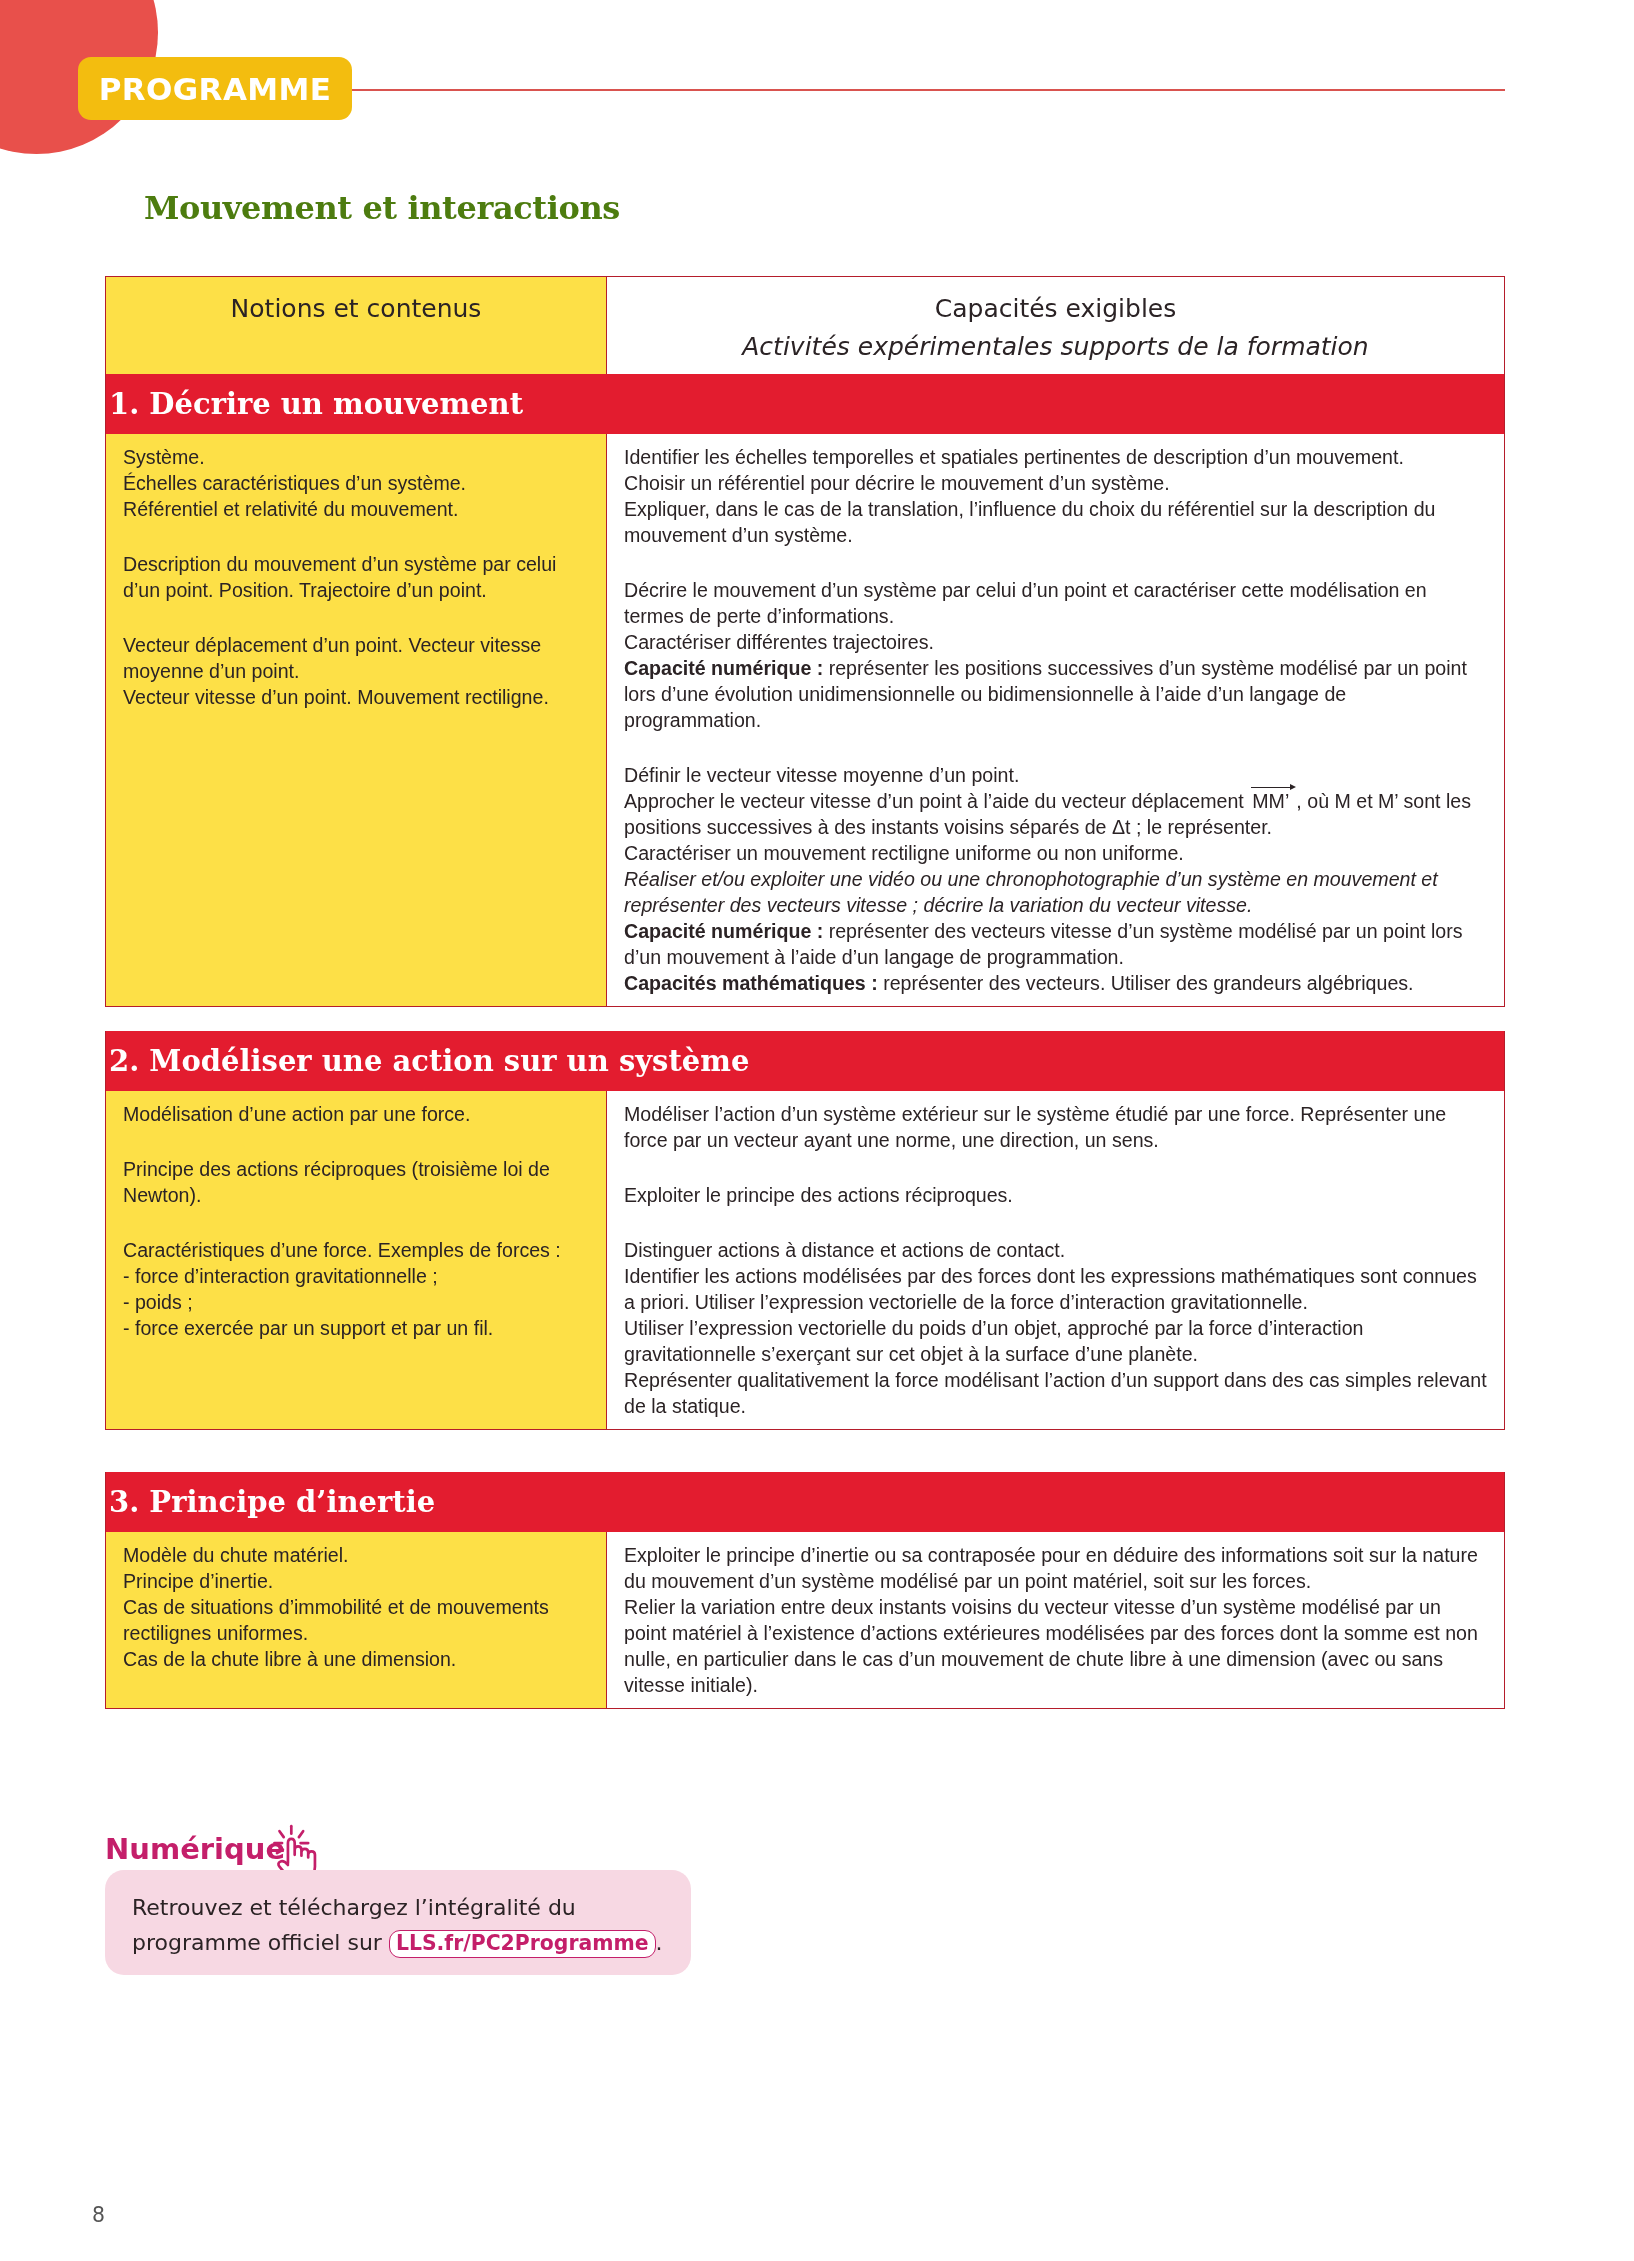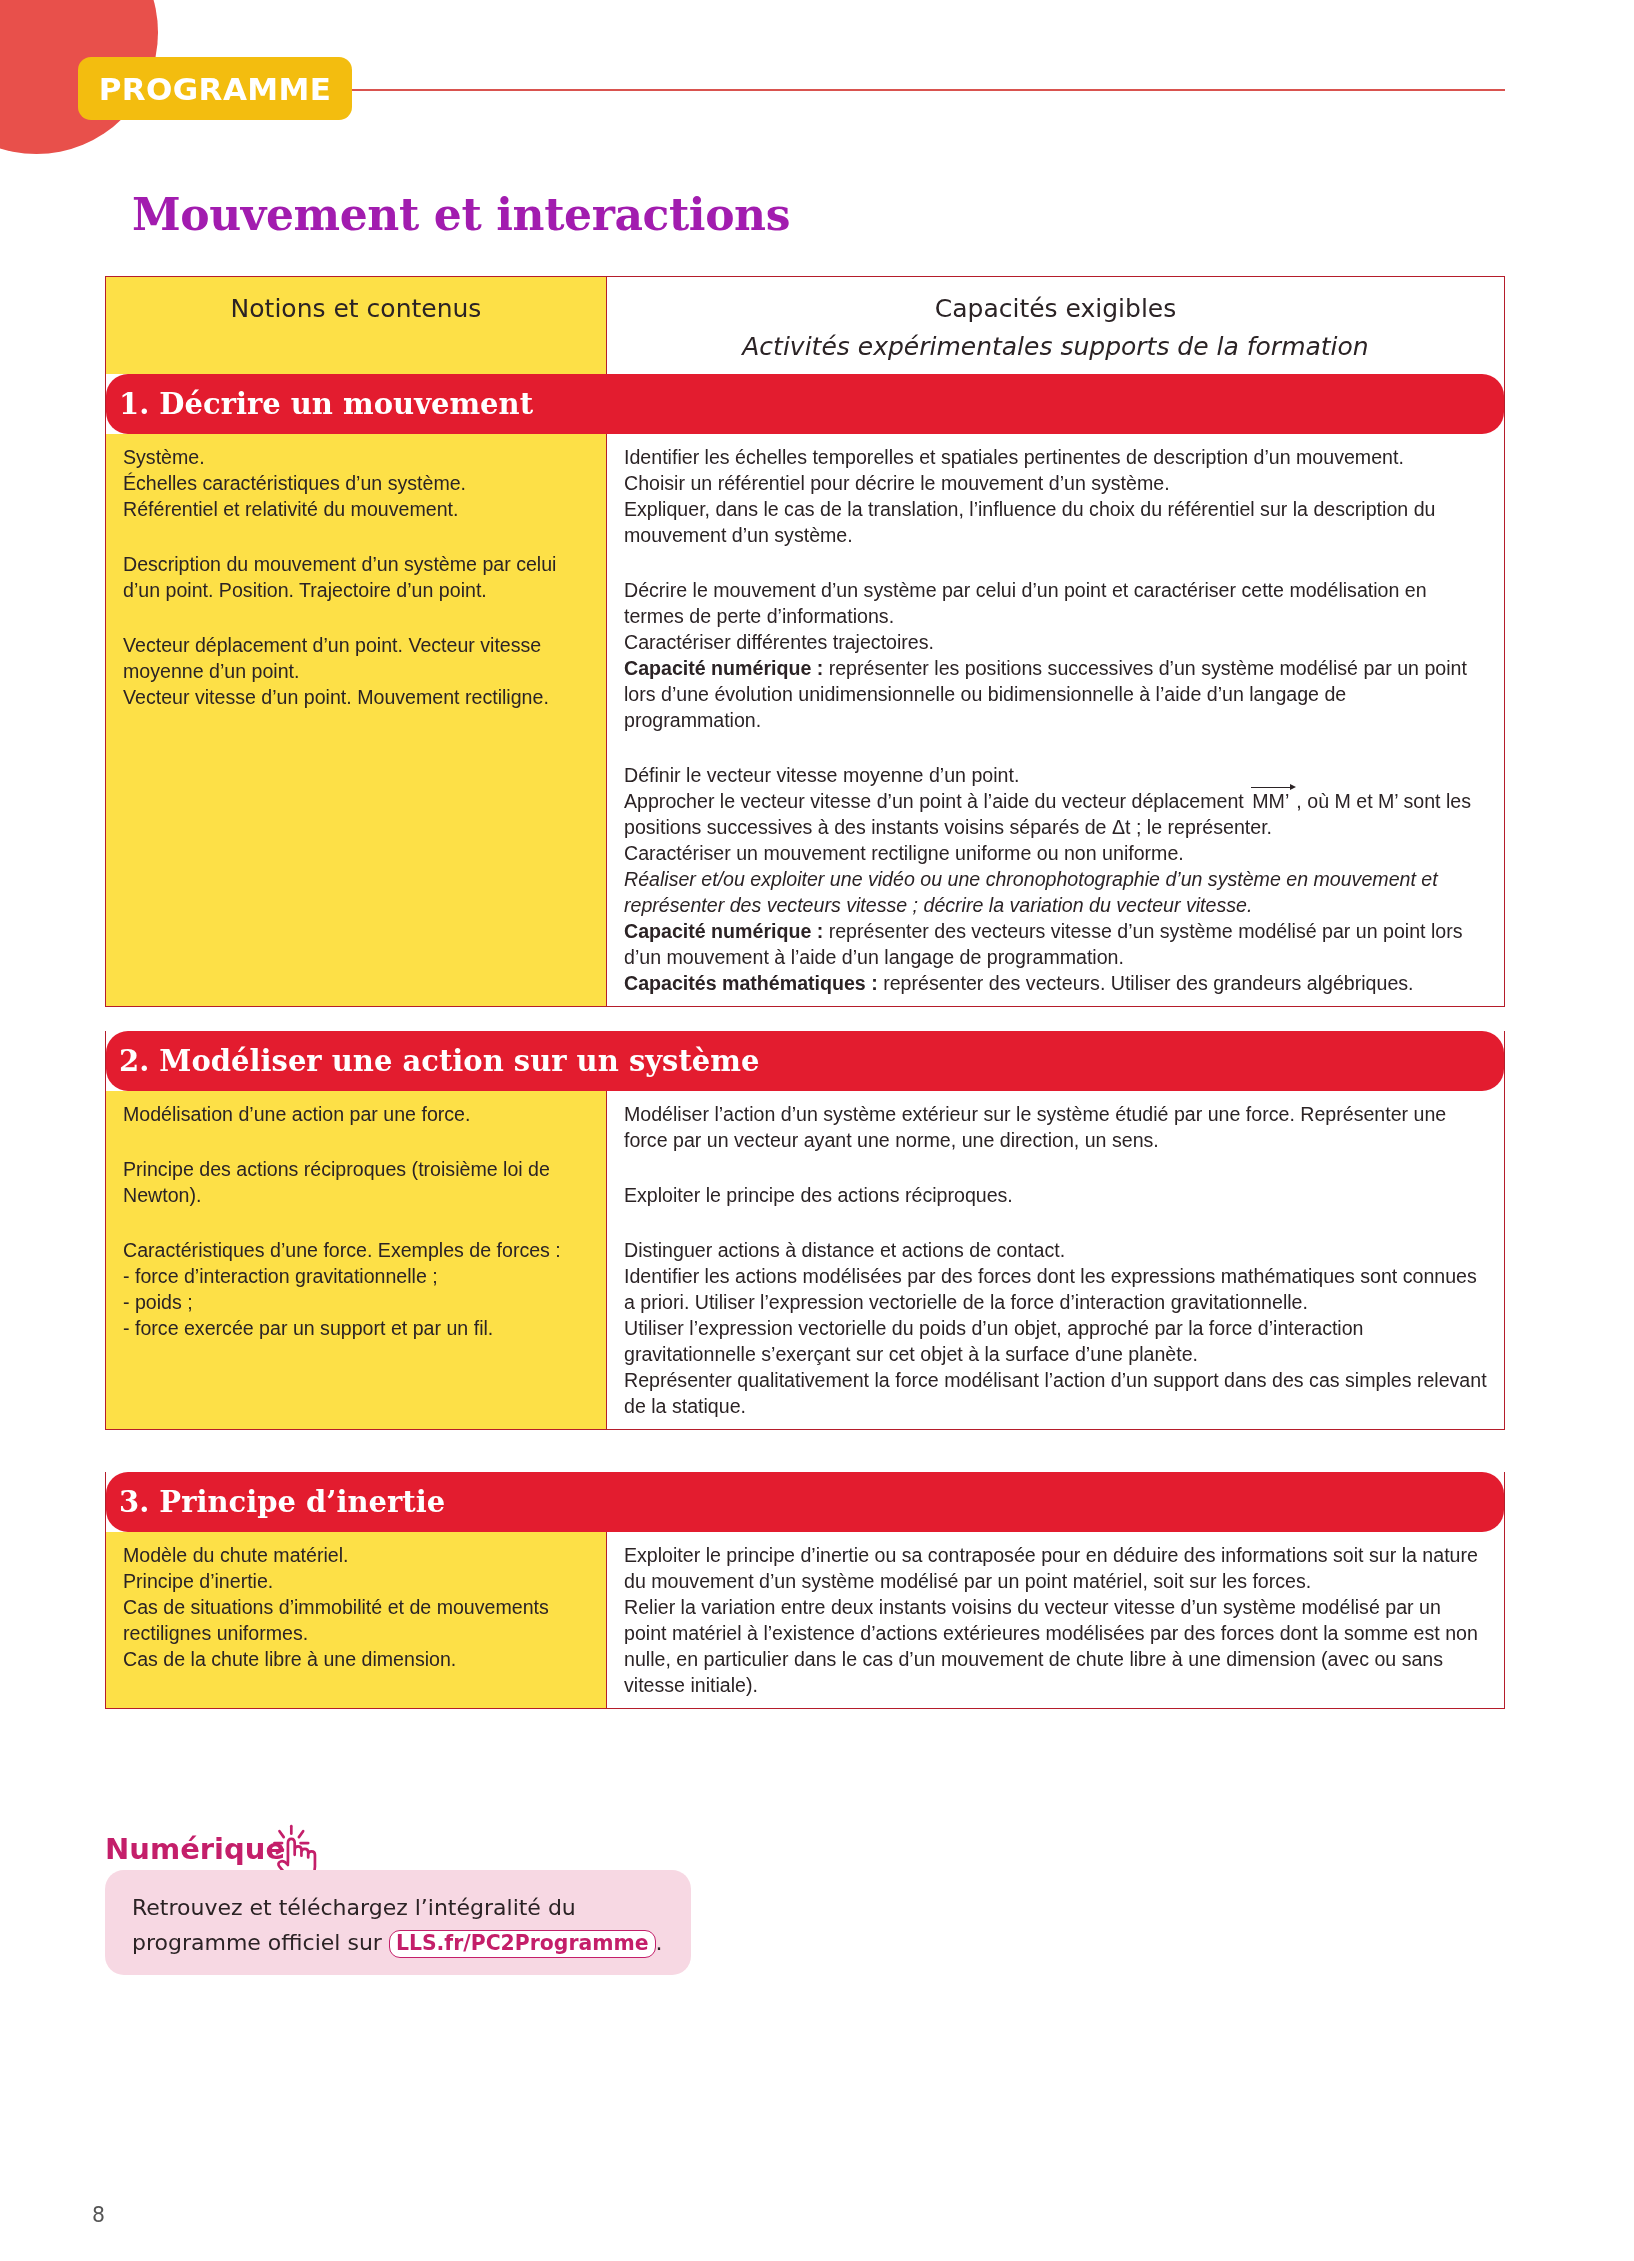--- a/index.html
+++ b/index.html
@@ -16,42 +16,42 @@
   .badge {
     position: absolute; left: 78px; top: 57px; width: 274px; height: 63px;
     border-radius: 13px; background: #f3bd0f; color: #ffffff;
     font-family: "DejaVu Sans", sans-serif; font-weight: bold; font-size: 31px;
     display: flex; align-items: center; justify-content: center; letter-spacing: 0.4px;
   }
   .top-rule {
     position: absolute; left: 352px; top: 89px; width: 1153px; height: 1.7px; background: #d9534f;
   }
   .page-title {
-    position: absolute; left: 132px; top: 189px; margin: 0;
-    font-family: "DejaVu Serif", serif; font-weight: bold; font-size: 44px; color: #a21caf;
+    position: absolute; left: 144px; top: 189px; margin: 0;
+    font-family: "DejaVu Serif", serif; font-weight: bold; font-size: 32px; color: #4d7c0f;
     letter-spacing: -0.4px;
   }
   .tbl {
     position: absolute; left: 105px; width: 1400px;
     border: 1.7px solid #b51d2b; box-sizing: border-box;
   }
   .row { display: flex; }
   .cell-l {
     width: 501px; box-sizing: border-box; background: #fde047;
     border-right: 1.7px solid #b51d2b; padding: 10.2px 17px;
   }
   .cell-r { flex: 1; box-sizing: border-box; padding: 10.2px 17px; background: #fff; }
   .hdr .cell-l, .hdr .cell-r {
     text-align: center; font-size: 25px; color: #2b2325; padding-top: 17px; height: 97px;
     font-family: "DejaVu Sans", sans-serif; font-weight: normal;
   }
   .hdr .cell-r .sub { font-style: italic; display: block; margin-top: 8.5px; }
   .band {
     background: #e31c2f; color: #fff; height: 60px; display: flex; align-items: center;
-    padding-left: 13px; font-family: "DejaVu Serif", serif; font-weight: bold; font-size: 29px; border-radius: 22px;
+    padding-left: 3px; font-family: "DejaVu Serif", serif; font-weight: bold; font-size: 29px;
   }
   .body-row .cell-l, .body-row .cell-r {
     font-family: "Liberation Sans", sans-serif; font-size: 19.6px; line-height: 26px;
   }
   .blk { margin: 0 0 29px 0; }
   .blk:last-child { margin-bottom: 0; }
   .line { display: block; }
   .bold { font-weight: bold; }
   .ital { font-style: italic; }
   .vec { display: inline-block; position: relative; padding: 0 1.7px; margin-left: 6.8px; }

